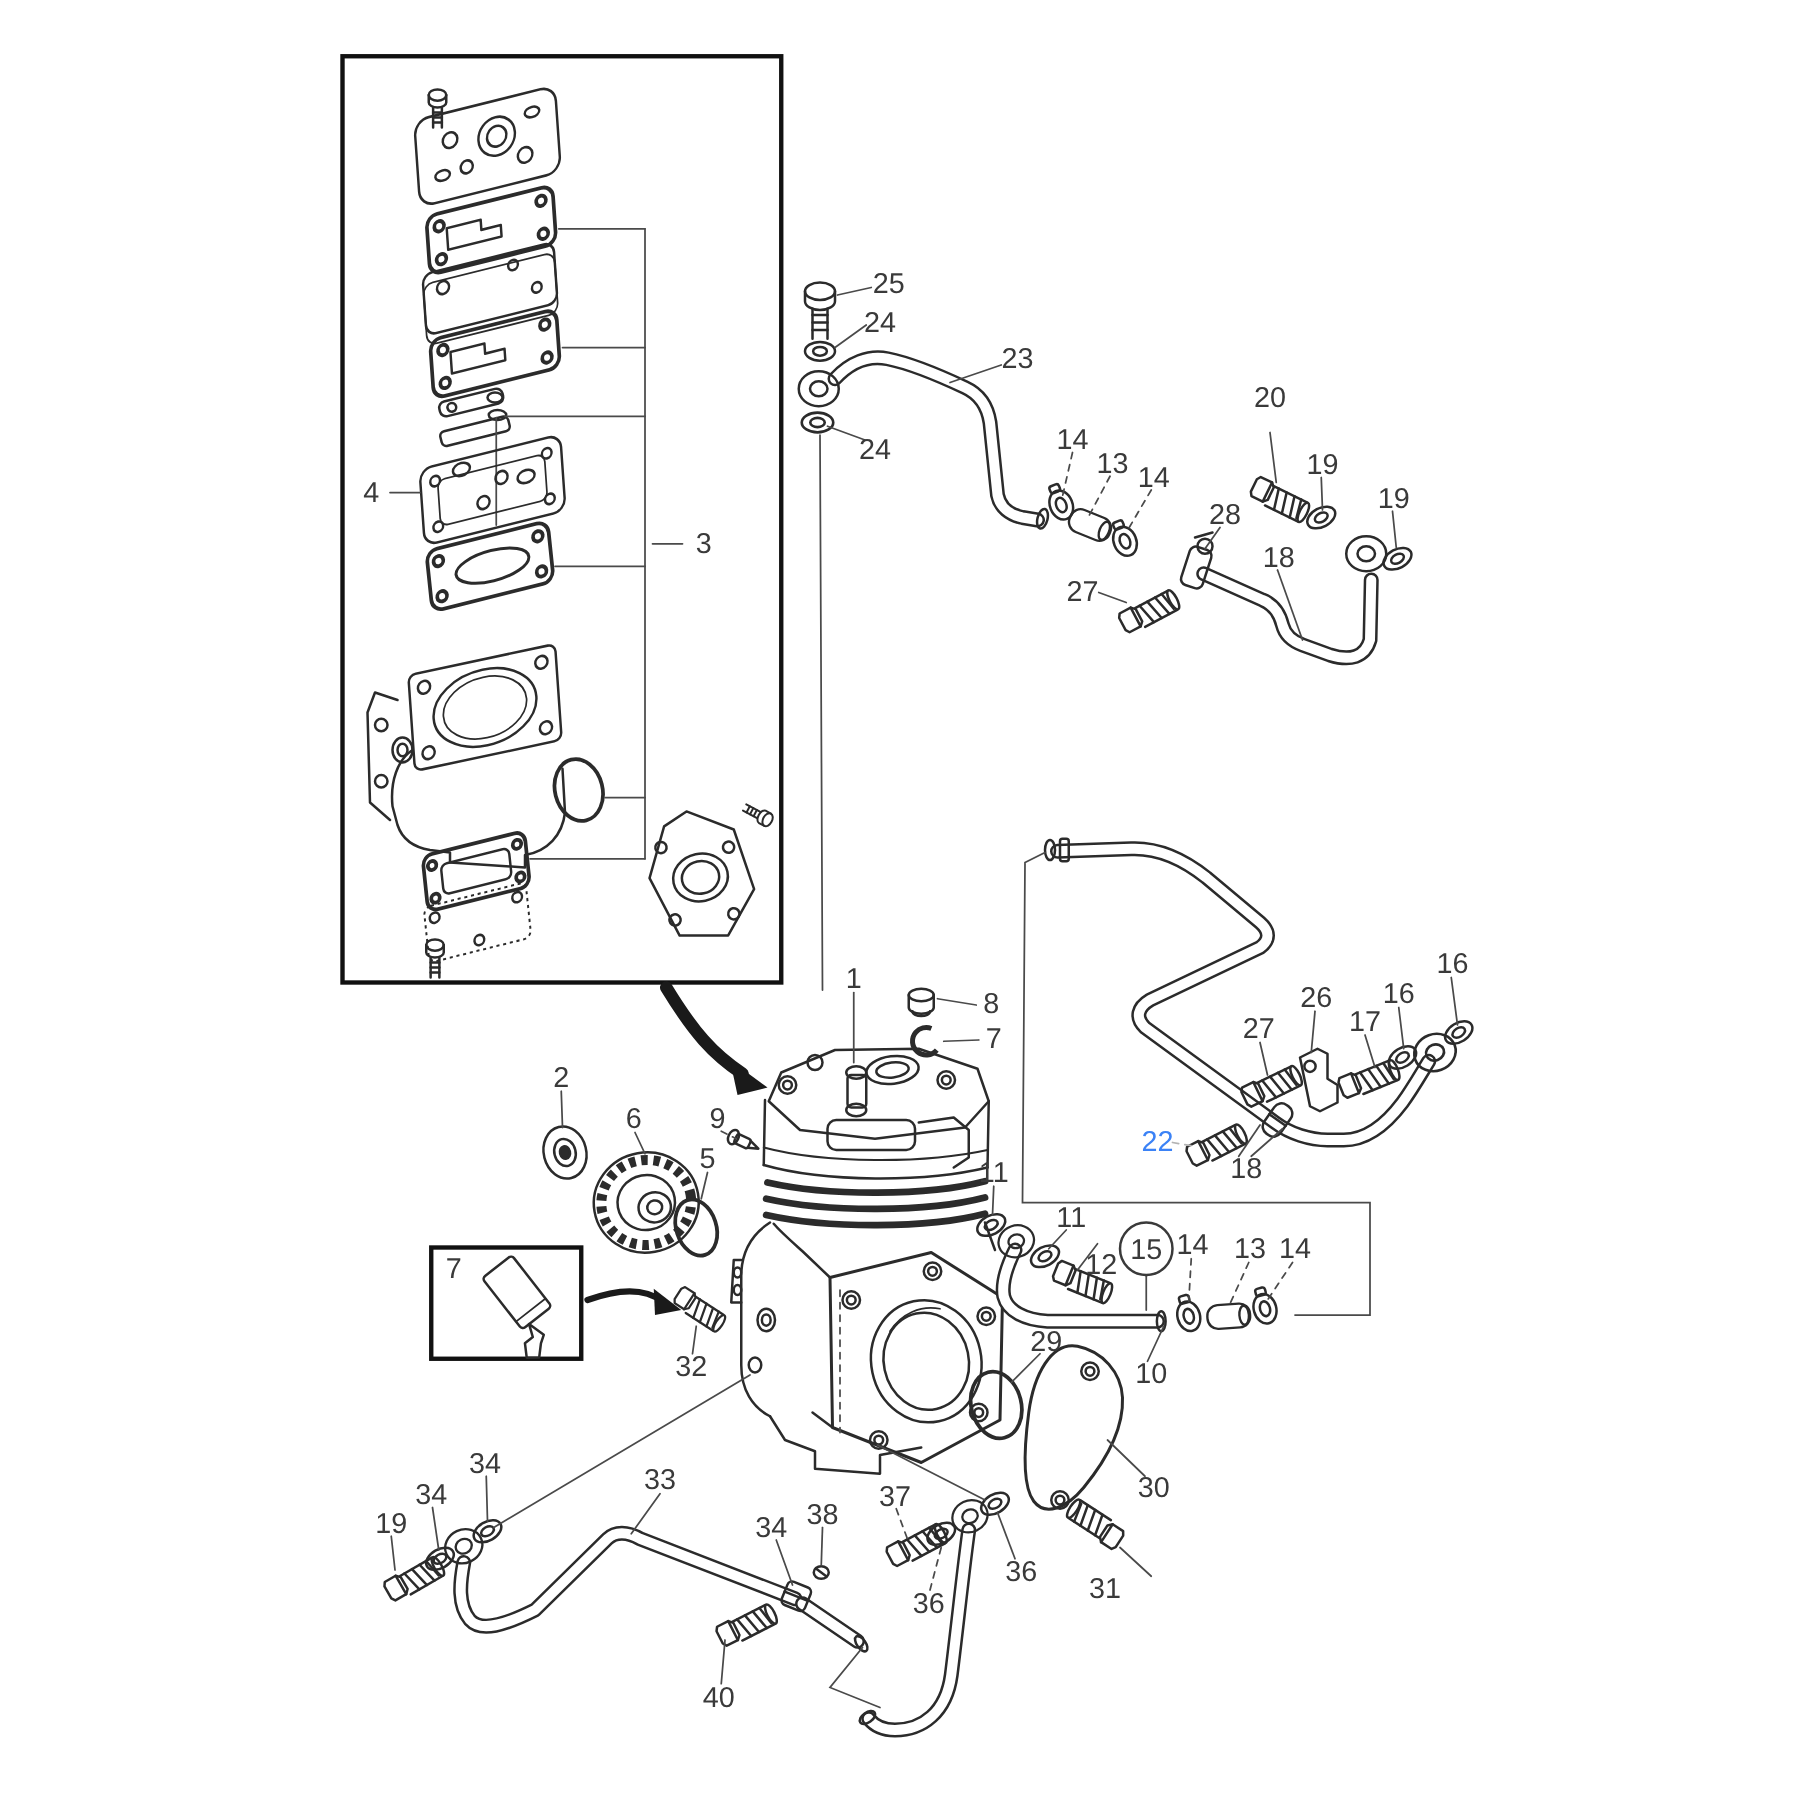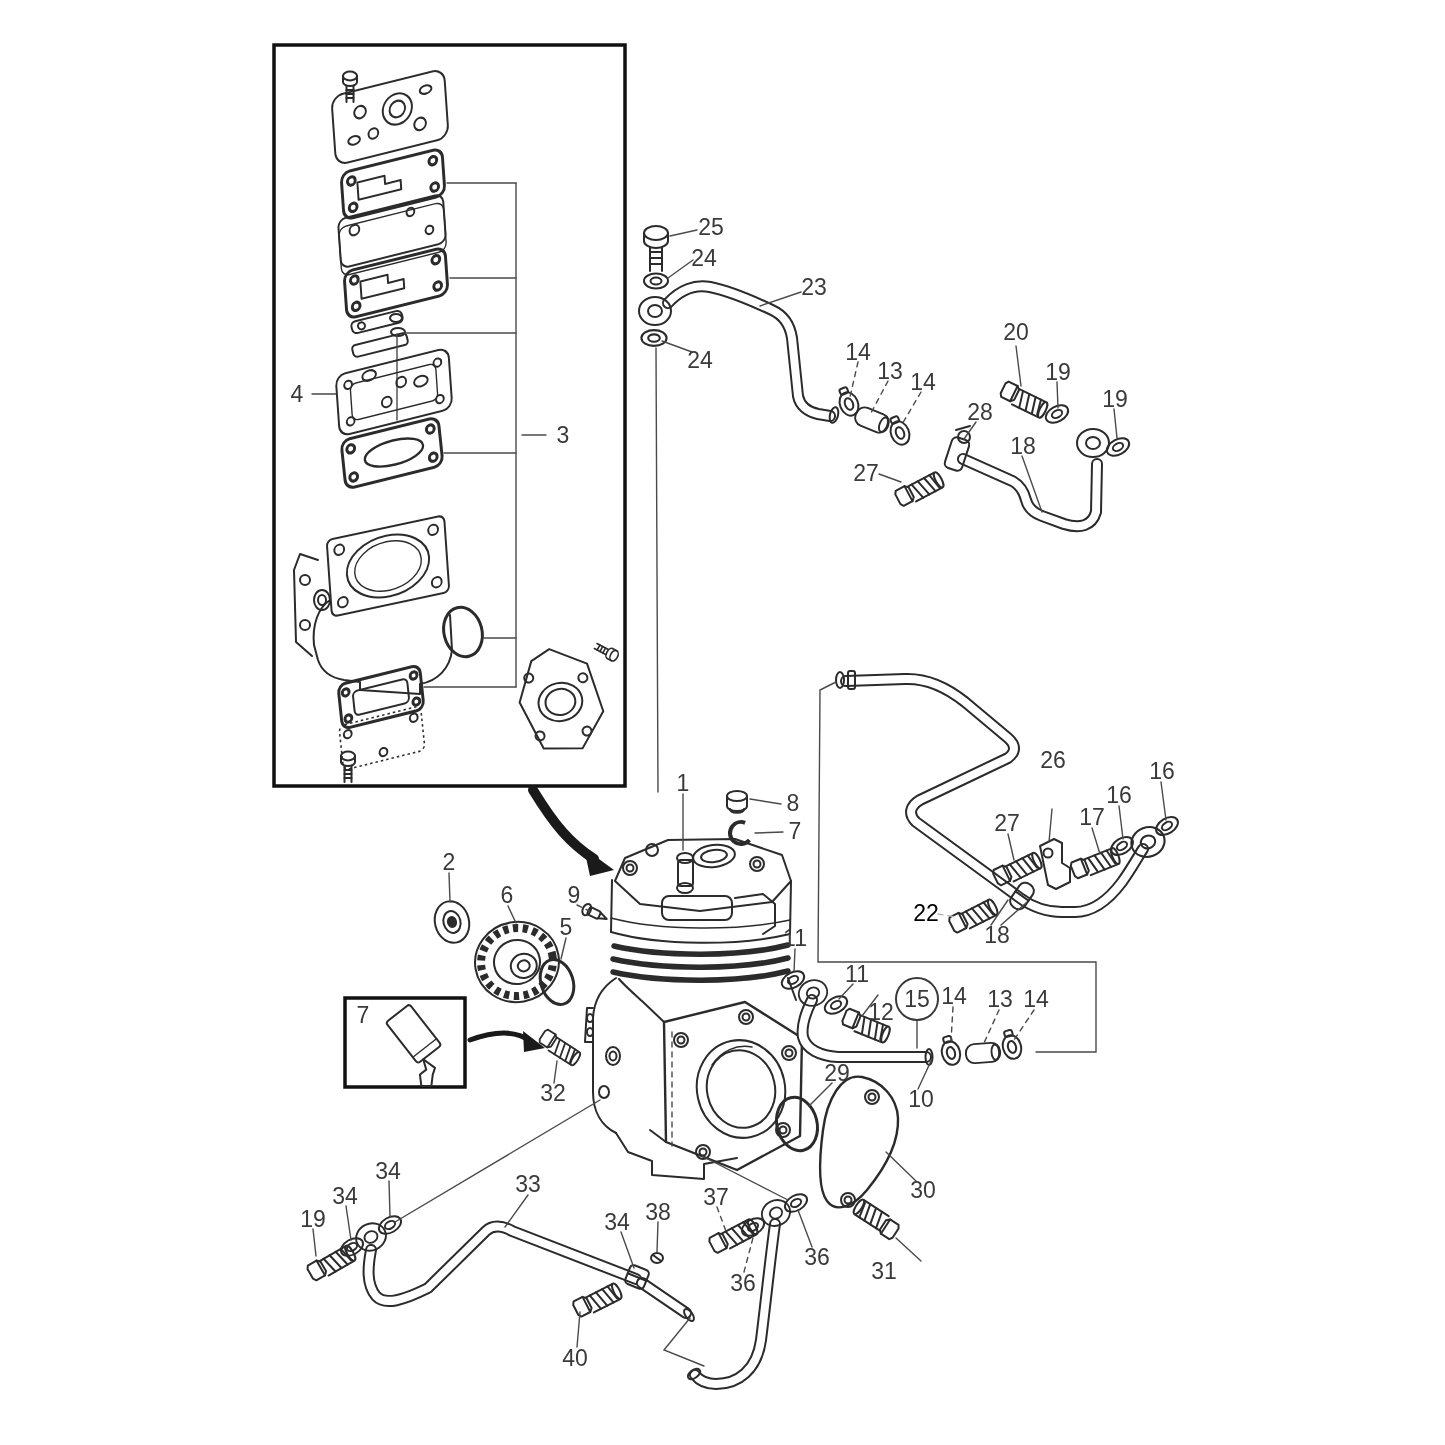--- a/index.html
+++ b/index.html
@@ -11,21 +11,21 @@
   .dash{fill:none;stroke:#4a4a4a;stroke-width:1.4;stroke-dasharray:5 5;stroke-linecap:round;}
   .gk{fill:none;stroke:#2b2b2b;stroke-width:3;stroke-linejoin:round;}
   .box{fill:none;stroke:#111;stroke-width:3.5;}
   .fin{fill:none;stroke:#2b2b2b;stroke-width:5.5;stroke-linecap:round;}
   .pipe-o{fill:none;stroke:#2b2b2b;stroke-width:12;stroke-linecap:round;stroke-linejoin:round;}
   .pipe-i{fill:none;stroke:#ffffff;stroke-width:8;stroke-linecap:round;stroke-linejoin:round;}
   .arrow{fill:#1a1a1a;stroke:none;}
   .gray{stroke:#b3b3b3;}
   .callout{position:absolute;transform:translate(-50%,-50%);font-size:23px;color:#3a3a3a;
            white-space:nowrap;line-height:1;}
-  .callout.muted{color:#000000;}
+  .callout.muted{color:#3b82f6;}
   .callout.circled{border:2px solid #3a3a3a;border-radius:50%;width:40px;height:40px;
                    display:flex;align-items:center;justify-content:center;}
 </style>
 </head>
 <body>
 
 <div class="stage">
 
 <svg width="1445" height="1445" viewBox="0 0 1445 1445">
   <defs>
@@ -501,27 +501,27 @@
 <span class="callout" style="left:566px;top:927px">5</span>
 <span class="callout" style="left:563px;top:435px">3</span>
 <span class="callout" style="left:297px;top:394px">4</span>
 <span class="callout" style="left:711px;top:227px">25</span>
 <span class="callout" style="left:704px;top:258px">24</span>
 <span class="callout" style="left:814px;top:287px">23</span>
 <span class="callout" style="left:700px;top:360px">24</span>
 <span class="callout" style="left:858px;top:352px">14</span>
 <span class="callout" style="left:890px;top:371px">13</span>
 <span class="callout" style="left:923px;top:382px">14</span>
-<span class="callout" style="left:1016px;top:332px">20</span>
+<span class="callout" style="left:1016px;top:318px">20</span>
 <span class="callout" style="left:1058px;top:372px">19</span>
 <span class="callout" style="left:1115px;top:399px">19</span>
 <span class="callout" style="left:980px;top:412px">28</span>
 <span class="callout" style="left:1023px;top:446px">18</span>
 <span class="callout" style="left:866px;top:473px">27</span>
-<span class="callout" style="left:1053px;top:760px">26</span>
+<span class="callout" style="left:1053px;top:798px">26</span>
 <span class="callout" style="left:1007px;top:823px">27</span>
 <span class="callout" style="left:1092px;top:817px">17</span>
 <span class="callout" style="left:1119px;top:795px">16</span>
 <span class="callout" style="left:1162px;top:771px">16</span>
 <span class="callout muted" style="left:926px;top:913px">22</span>
 <span class="callout" style="left:997px;top:935px">18</span>
 <span class="callout" style="left:795px;top:938px">11</span>
 <span class="callout" style="left:857px;top:974px">11</span>
 <span class="callout" style="left:881px;top:1012px">12</span>
 <span class="callout circled" style="left:917px;top:999px">15</span>

